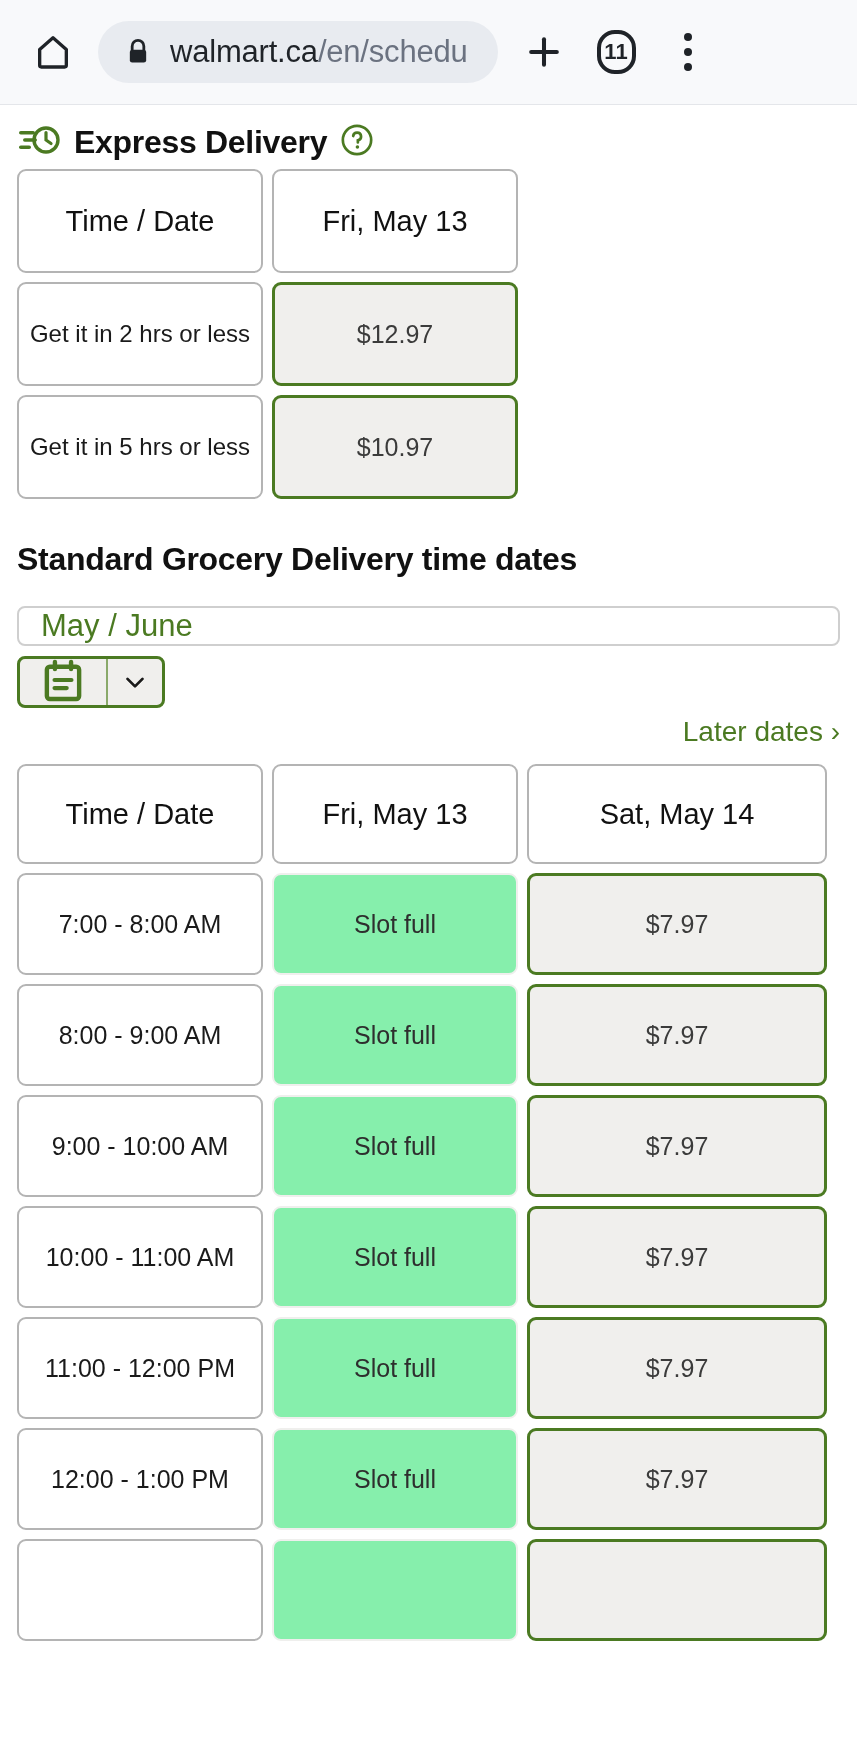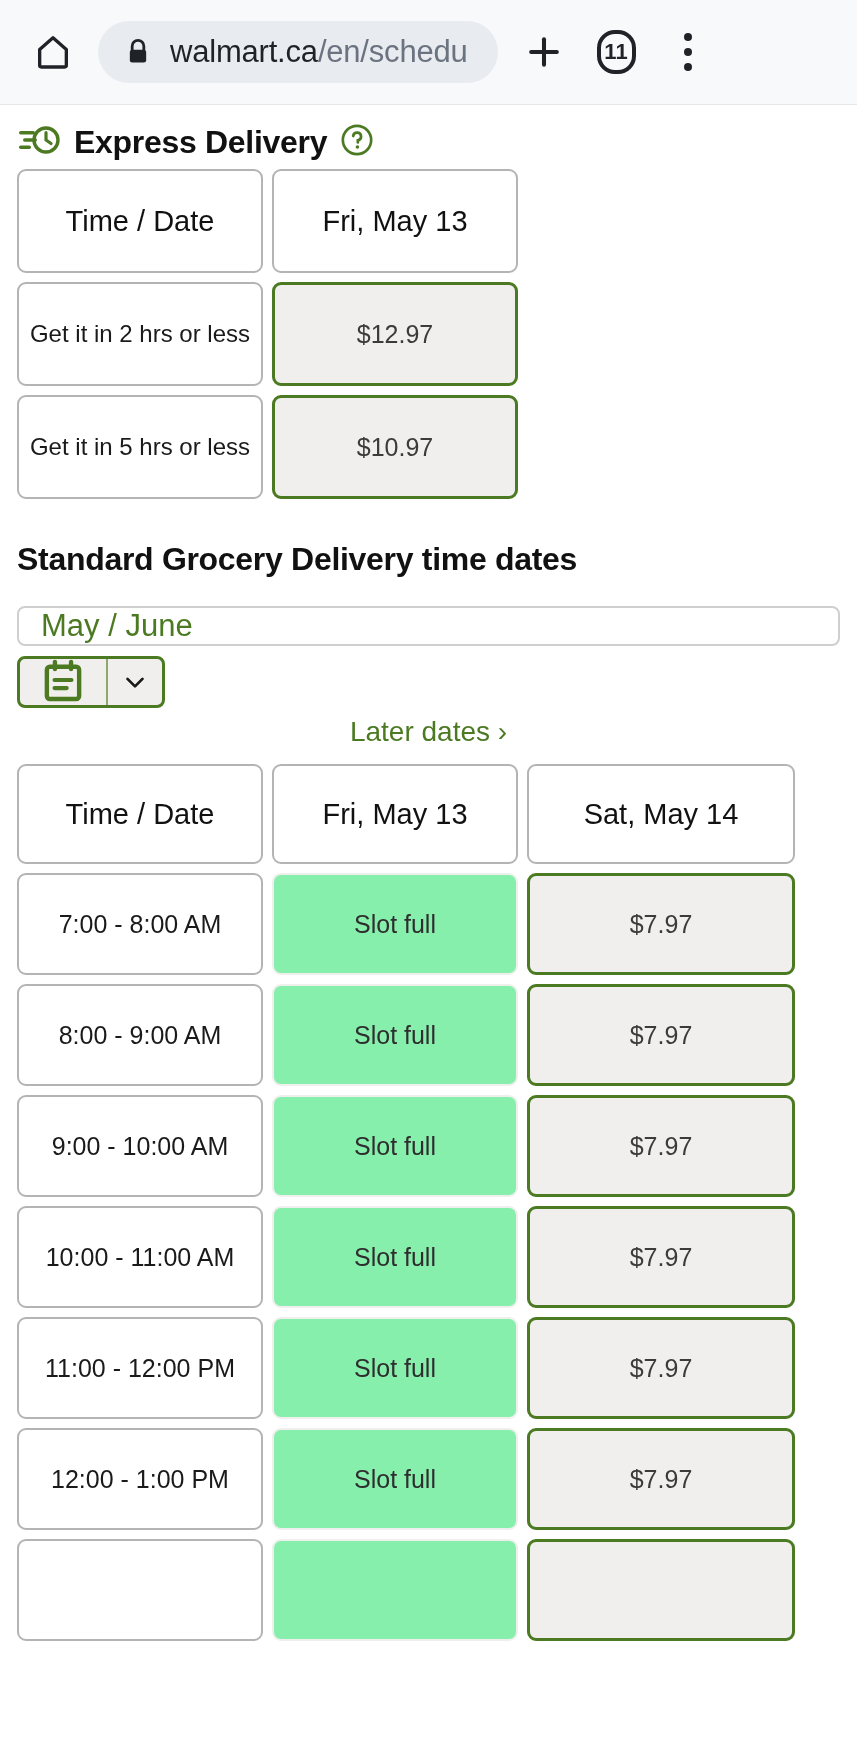--- a/index.html
+++ b/index.html
@@ -127,21 +127,21 @@
   .express-grid .row > .cell:nth-child(2) { width: 246px; }
   .express-grid .row { height: 0; }
   .express-grid .row.hdr .cell { height: 104px; }
   .express-grid .row.body .cell { height: 104px; }
   .express-grid .row { height: auto; }
   .express-grid .cell.label { font-size: 24px; }
 
   
   .std-grid .row > .cell:nth-child(1) { width: 246px; }
   .std-grid .row > .cell:nth-child(2) { width: 246px; }
-  .std-grid .row > .cell:nth-child(3) { width: 268px; }
+  .std-grid .row > .cell:nth-child(3) { width: 300px; }
   .std-grid .row.hdr .cell { height: 100px; }
   .std-grid .row.body .cell { height: 102px; }
 
   
   .std-title {
     font-size: 32px;
     font-weight: 700;
     color: #111111;
     margin: 42px 0 0 0;
     letter-spacing: -0.3px;
@@ -186,21 +186,21 @@
   .cal-chev {
     width: 54px;
     display: flex;
     align-items: center;
     justify-content: center;
     flex: 0 0 auto;
   }
 
   .later-row {
     display: flex;
-    justify-content: center;
+    justify-content: flex-end;
     margin-top: 20px;
     margin-bottom: 16px;
   }
   .later-link {
     font-size: 28px;
     color: #4b7a22;
   }
 </style>
 </head>
 <body>

